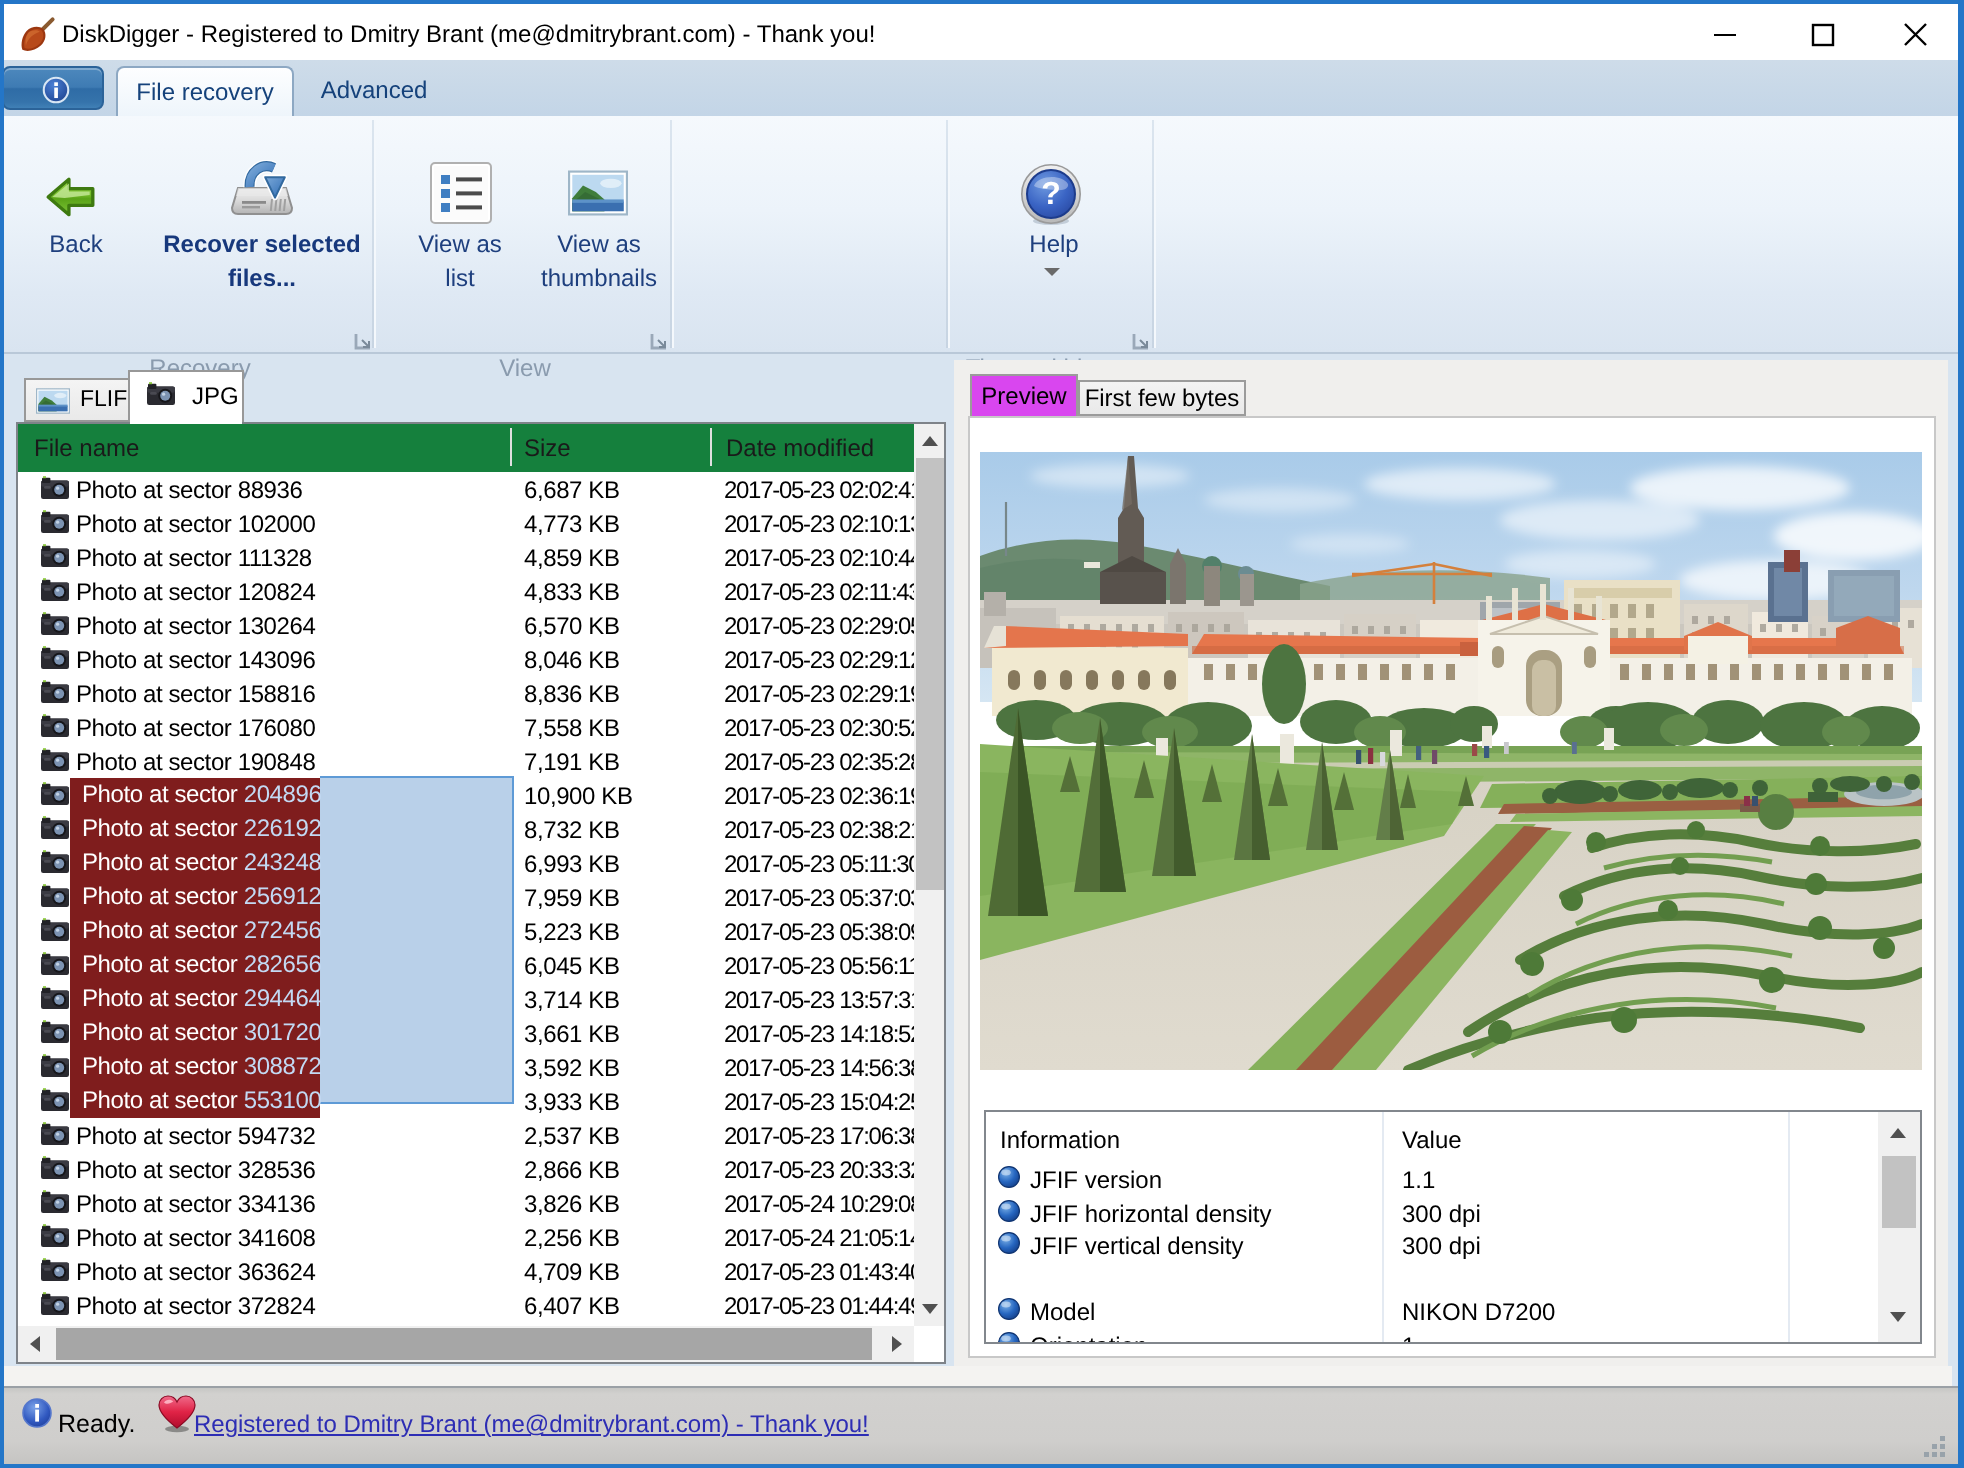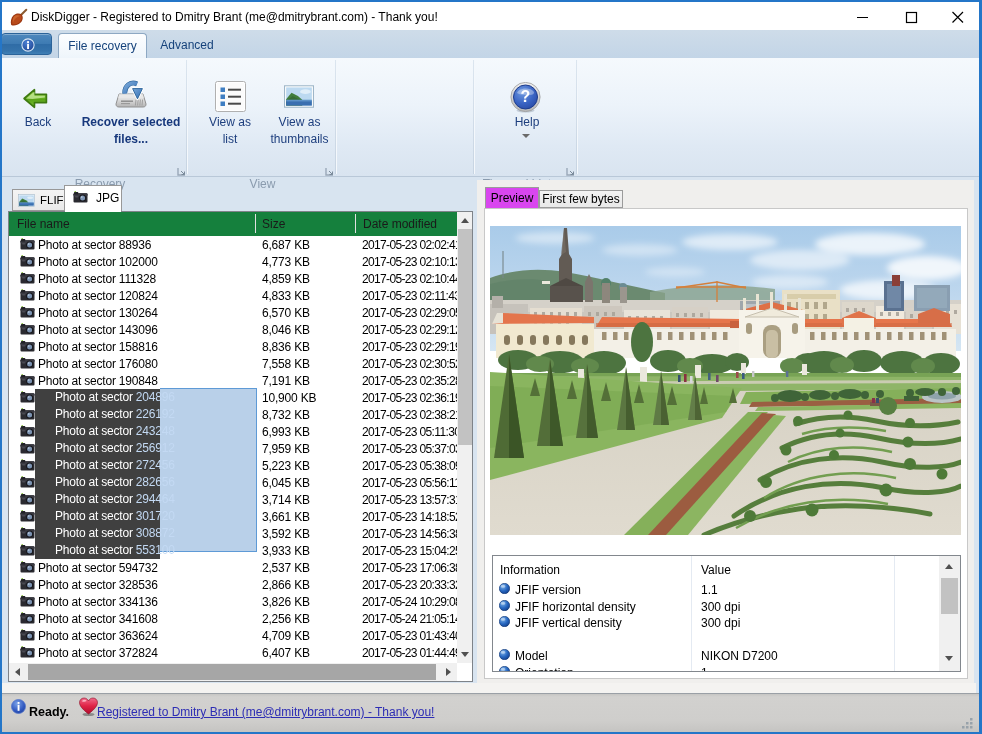--- a/index.html
+++ b/index.html
@@ -31,21 +31,21 @@
 #ltab-jpg{left:64px;top:185px;width:58px;height:26px;background:#fff;border-bottom:none;}
 
 #list{position:absolute;left:8px;top:211px;width:465px;height:471px;background:#fff;border:1px solid #7e8389;overflow:hidden;}
 .lhead{position:absolute;top:0px;left:0;width:463px;height:24px;background:#15803d;font-size:12px;color:#1a1a1a;}
 .hsep{position:absolute;top:2px;height:19px;width:1px;background:#e0e0e0;}
 .lrow{position:absolute;left:0;width:448px;height:17px;font-size:12px;color:#000;letter-spacing:-0.2px;overflow:hidden;}
 .ric{position:absolute;left:11px;top:2px}
 .rname{position:absolute;left:29px;top:2px;white-space:nowrap}
 .rsize{position:absolute;left:253px;top:2px}
 .rdate{position:absolute;left:353px;top:2px;white-space:nowrap;letter-spacing:-0.65px}
-.selbg{position:absolute;left:-3px;top:-2px;height:17px;width:125px;background:#404040;padding-left:20px;line-height:17px;white-space:nowrap}
+.selbg{position:absolute;left:-3px;top:-2px;height:17px;width:125px;background:#7f1d1d;padding-left:6px;line-height:17px;white-space:nowrap}
 .wt{color:#fff}.nt{color:#c3d9f3}
 #marquee{position:absolute;left:151px;top:176px;width:97px;height:164px;background:#b9d0e9;border:1px solid #5e9ad6;border-left:none;}
 
 .sb{position:absolute;background:#f0f0f0;}
 .sbthumb{position:absolute;background:#c2c2c2;}
 .arr{position:absolute;width:0;height:0;}
 
 #rtab-prev{position:absolute;left:485px;top:187px;width:54px;height:21px;background:#d946ef;border:1px solid #9b9b9b;border-bottom:none;font-size:12px;color:#000;text-align:center;line-height:20px;}
 #rtab-bytes{position:absolute;left:539px;top:190px;width:84px;height:18px;background:linear-gradient(#f3f3f3,#e9e9e9);border:1px solid #9b9b9b;font-size:12px;color:#000;text-align:center;line-height:17px;}
 #rpane{position:absolute;left:484px;top:208px;width:484px;height:471px;background:#fff;border:1px solid #c8c8c8;}
@@ -54,21 +54,21 @@
 #itable .col1{position:absolute;left:198px;top:0;width:1px;height:117px;background:#e4eaf2;}
 #itable .col2{position:absolute;left:401px;top:0;width:1px;height:117px;background:#e4eaf2;}
 .ihead{position:absolute;font-size:12px;color:#000;top:7px;}
 .irow{position:absolute;height:16px;font-size:12px;color:#000;white-space:nowrap;width:460px;}
 .ib{position:absolute;left:6px;top:1px}
 .ik{position:absolute;left:22px;top:1px;white-space:nowrap}
 .iv{position:absolute;left:208px;top:1px;white-space:nowrap}
 
 #statline{position:absolute;left:0;top:693px;width:982px;height:1px;background:#9aa0a6;}
 #status{position:absolute;left:0;top:694px;width:982px;height:38px;background:linear-gradient(#c6c6c4 0%,#d2d1cf 8%,#cfcecc 70%,#c5c4c2 100%);}
-#status .rdy{position:absolute;left:29px;top:11px;font-size:12.5px;font-weight:bold;color:#000;}
+#status .rdy{position:absolute;left:29px;top:11px;font-size:12.5px;font-weight:normal;color:#000;}
 #status a{position:absolute;left:97px;top:11px;font-size:12px;color:#2d2db4;text-decoration:underline;}
 </style></head><body>
 <div id="win">
 <div id="tabstrip">
       <div id="appbtn">
         <svg class="abs" style="left:19px;top:4px" width="14" height="14" viewBox="0 0 16 16">
 <defs>
             <radialGradient id="ai" cx="0.4" cy="0.3" r="0.9">
               <stop offset="0" stop-color="#4a7fd4"></stop>
               <stop offset="0.7" stop-color="#27509e"></stop>

